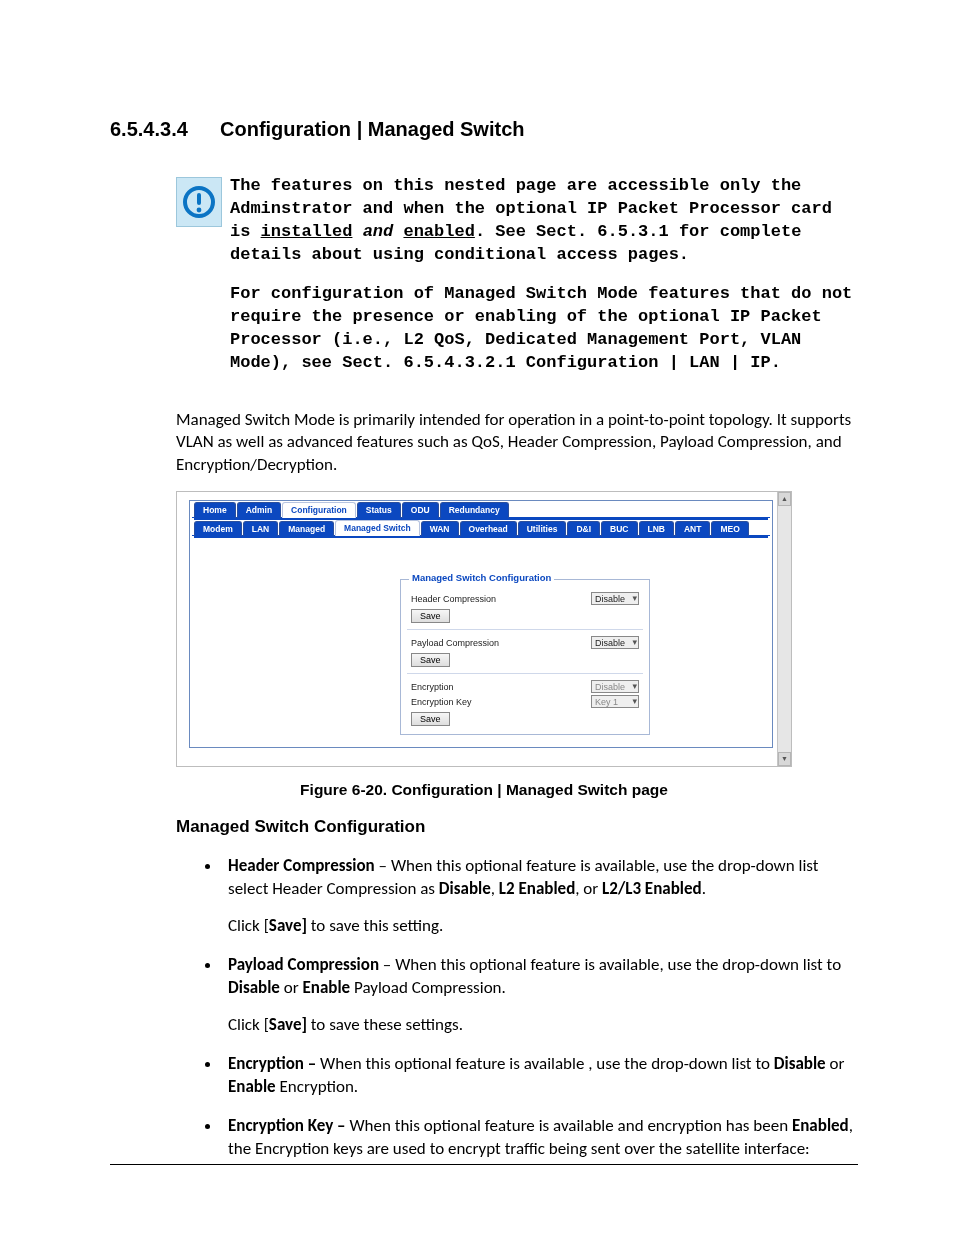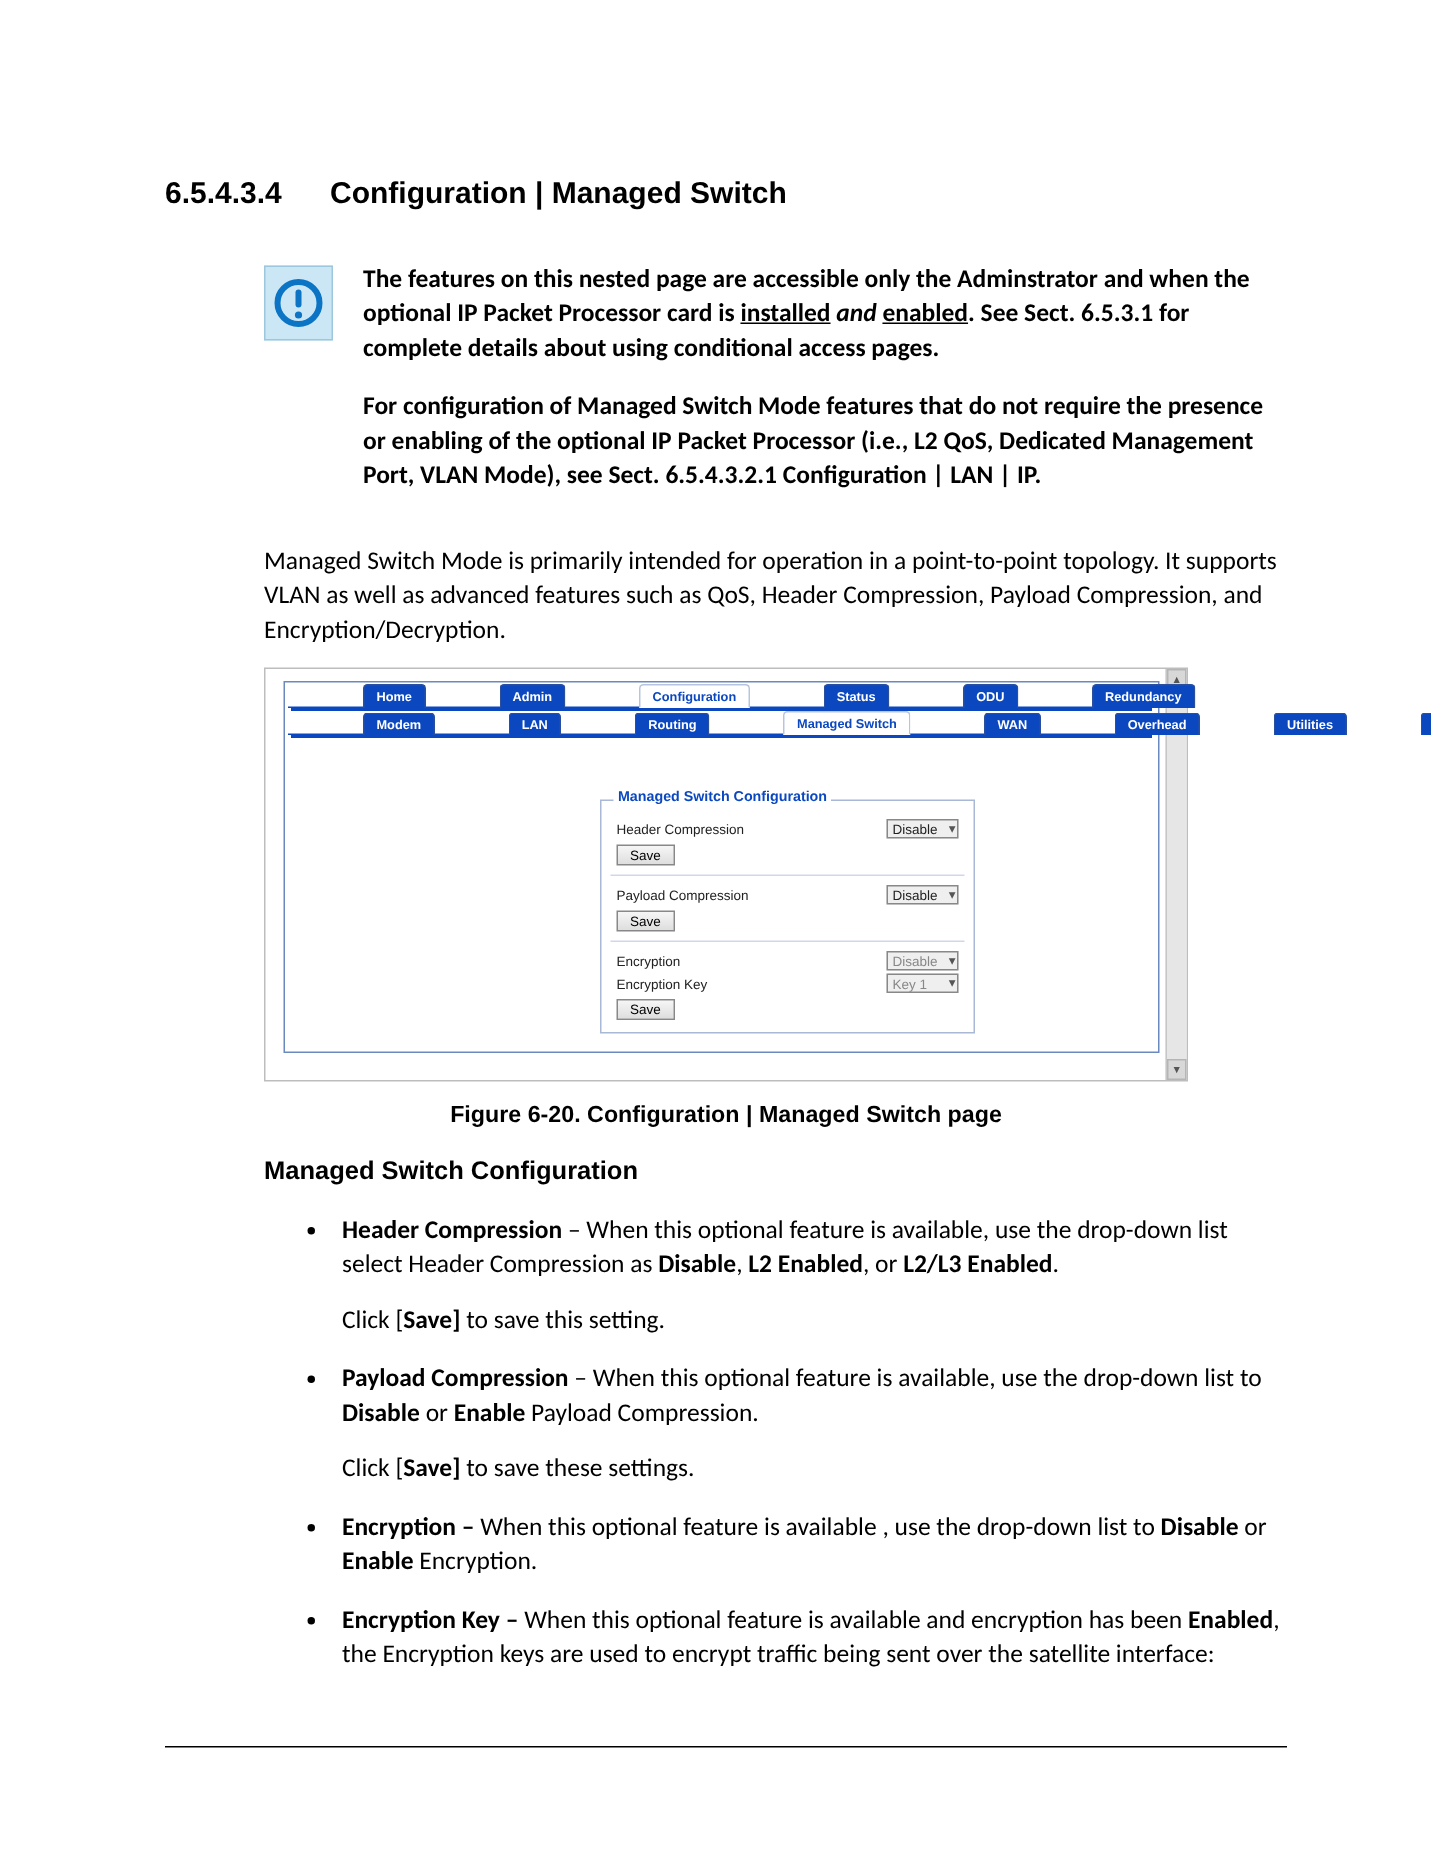--- a/index.html
+++ b/index.html
@@ -49,21 +49,21 @@
     border: 1px solid #9cc7dc;
     display: flex;
     align-items: center;
     justify-content: center;
   }
   .note-icon svg { display: block; }
   .note-text {
     font-size: 17px;
     line-height: 1.35;
   }
-  .note-text p { margin: 0 0 16px 12px; }
+  .note-text p { margin: 0 0 16px 0; font-family: Liberation Mono, monospace; }
   .note-text b { font-weight: 700; }
   .note-text u { text-decoration: underline; }
   .note-text i { font-style: italic; }
   .body-para {
     font-size: 17px;
     line-height: 1.35;
     margin: 14px 0 14px 66px;
   }
   .figure-wrap {
     margin: 0 66px 14px 66px;
@@ -122,21 +122,20 @@
     font-family: Verdana, Arial, sans-serif;
     font-size: 8.5px;
     font-weight: 700;
     color: #fff;
     background: #0b48c0;
     padding: 2px 8px;
     border-radius: 3px 3px 0 0;
     border: 1px solid #2a4f9e;
     border-bottom: none;
     white-space: nowrap;
-    margin-left: 48px;
   }
   .tab.sel {
     color: #0b48c0;
     background: #fff;
     border: 1px solid #b7c4e0;
     border-bottom: 1px solid #fff;
   }
   .tab-row.r1 { background: linear-gradient(#0b48c0,#0b48c0) bottom/100% 1px no-repeat; padding-bottom:0; }
   .tab-row.r2 { background: linear-gradient(#0b48c0,#0b48c0) bottom/100% 1px no-repeat; align-items: center; }
   .under-bar {
@@ -287,21 +286,21 @@
             <span class="tab">Admin</span>
             <span class="tab sel">Configuration</span>
             <span class="tab">Status</span>
             <span class="tab">ODU</span>
             <span class="tab">Redundancy</span>
           </div>
         <div class="under-bar"></div>
         <div class="tab-row r2" id="tabrow2">
             <span class="tab">Modem</span>
             <span class="tab">LAN</span>
-            <span class="tab">Routing</span>
+            <span class="tab">Managed</span>
             <span class="tab sel">Managed Switch</span>
             <span class="tab">WAN</span>
             <span class="tab">Overhead</span>
             <span class="tab">Utilities</span>
             <span class="tab">D&amp;I</span>
             <span class="tab">BUC</span>
             <span class="tab">LNB</span>
             <span class="tab">ANT</span>
             <span class="tab">MEO</span>
           </div>

